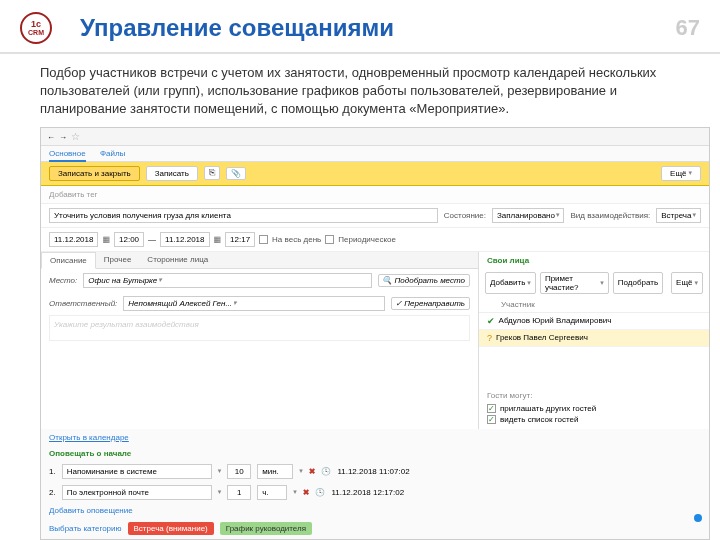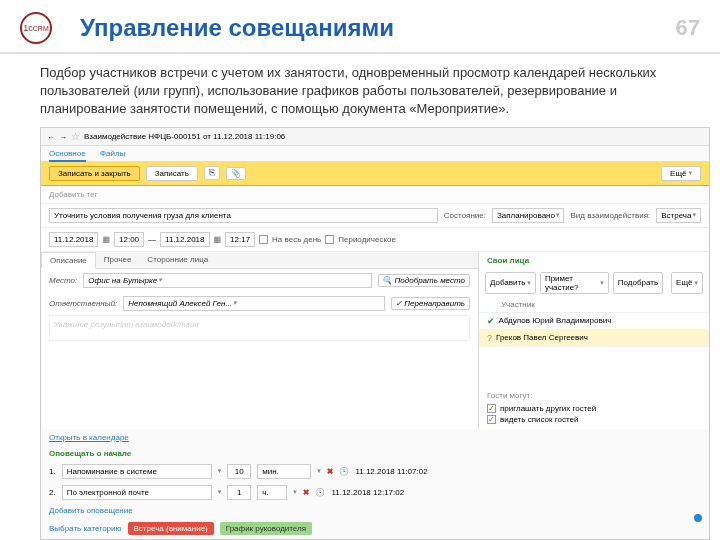--- a/index.html
+++ b/index.html
@@ -1,18 +1,18 @@
 <!DOCTYPE html>
 <html><head>
 <meta charset="utf-8">
 <style>
   * { box-sizing: border-box; margin: 0; padding: 0; }
   body { font-family: Arial, sans-serif; background: #fff; width: 720px; height: 540px; overflow: hidden; position: relative; }
   .slide-header { display: flex; align-items: center; padding: 12px 20px 8px 20px; border-bottom: 2px solid #e0e0e0; }
-  .logo { width: 32px; height: 32px; border: 2px solid #a02020; border-radius: 50%; display: flex; flex-direction: row; align-items: center; justify-content: center; font-size: 7px; font-weight: normal; color: #a02020; line-height: 1; }
+  .logo { width: 32px; height: 32px; border: 2px solid #a02020; border-radius: 50%; display: flex; flex-direction: column; align-items: center; justify-content: center; font-size: 7px; font-weight: bold; color: #a02020; line-height: 1; }
   .logo-top { font-size: 9px; }
   .slide-title { color: #1e5fb3; font-size: 24px; font-weight: bold; margin-left: 28px; }
   .slide-num { color: #ccc; font-size: 22px; font-weight: bold; margin-left: auto; }
   .slide-desc { padding: 10px 40px 8px 40px; font-size: 13px; color: #333; line-height: 1.4; }
   .app-window { margin: 0 10px 0 40px; border: 1px solid #ccc; background: #fafafa; font-size: 8px; }
   .win-title { background: #f5f5f5; padding: 3px 6px; display: flex; align-items: center; gap: 4px; border-bottom: 1px solid #ddd; }
   .star { color: #aaa; font-size: 10px; }
   .tabs-row { padding: 3px 8px; border-bottom: 1px solid #ddd; }
   .tab-link { color: #2b7cd3; margin-right: 12px; cursor: pointer; }
   .tab-link.active { border-bottom: 2px solid #2b7cd3; padding-bottom: 2px; }
@@ -75,21 +75,20 @@
   <div class="slide-num">67</div>
 </div>
 
 <div class="slide-desc">Подбор участников встречи с учетом их занятости, одновременный просмотр календарей нескольких пользователей (или групп), использование графиков работы пользователей, резервирование и планирование занятости помещений, с помощью документа «Мероприятие».</div>
 
 <div class="app-window">
   <div class="win-title">
     <span>←</span>
     <span>→</span>
     <span class="star">☆</span>
-    <span>Взаимодействие НФЦБ-000151 от 11.12.2018 11:19:06</span>
   </div>
   <div class="tabs-row">
     <span class="tab-link active">Основное</span>
     <span class="tab-link">Файлы</span>
   </div>
   <div class="yellow-bar">
     <span class="btn btn-primary">Записать и закрыть</span>
     <span class="btn">Записать</span>
     <span class="btn btn-sm">⎘</span>
     <span class="btn btn-sm">📎</span>
@@ -200,21 +199,21 @@
     </div>
   </div>
 
   <div class="open-cal">Открыть в календаре</div>
   <div class="notify-title">Оповещать о начале</div>
   <div class="notify-row">
     <span>1.</span>
     <span class="input" style="width:150px">Напоминание в системе</span>
     <span class="chev">▾</span>
     <span class="input" style="width:24px;text-align:center">10</span>
-    <span class="input" style="width:54px">мин.</span>
+    <span class="input" style="width:36px">мин.</span>
       <span class="chev">▾</span>
     <span class="red-close">✖</span>
     <span class="clock">🕓</span>
     <span>11.12.2018 11:07:02</span>
   </div>
   <div class="notify-row">
     <span>2.</span>
     <span class="input" style="width:150px">По электронной почте</span>
     <span class="chev">▾</span>
     <span class="input" style="width:24px;text-align:center">1</span>

